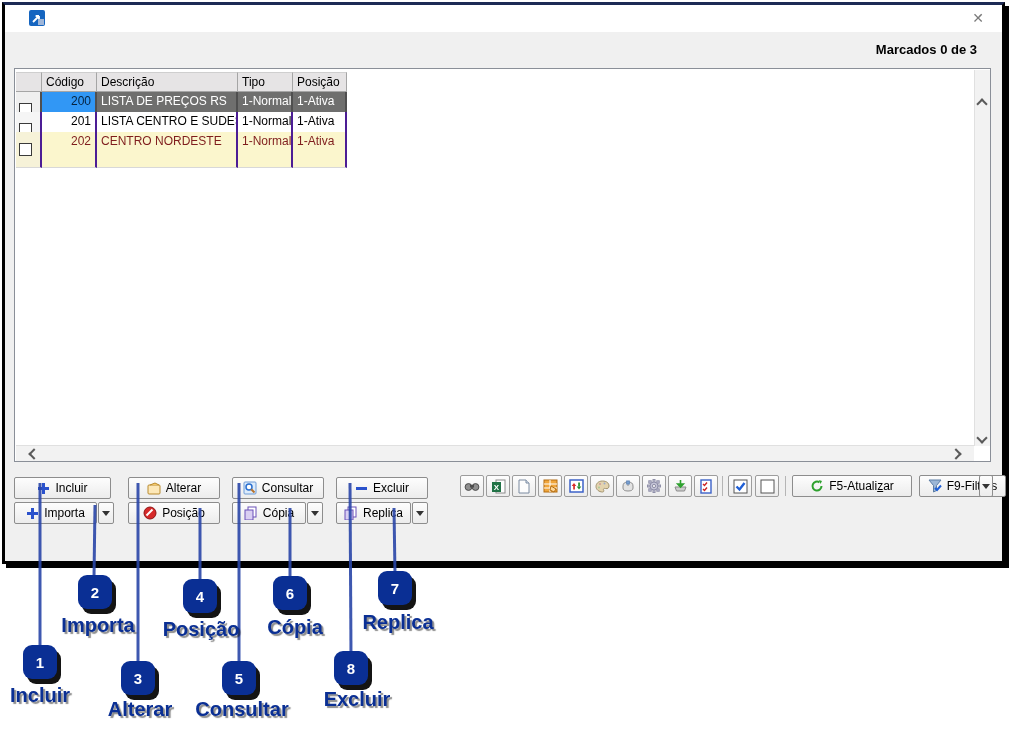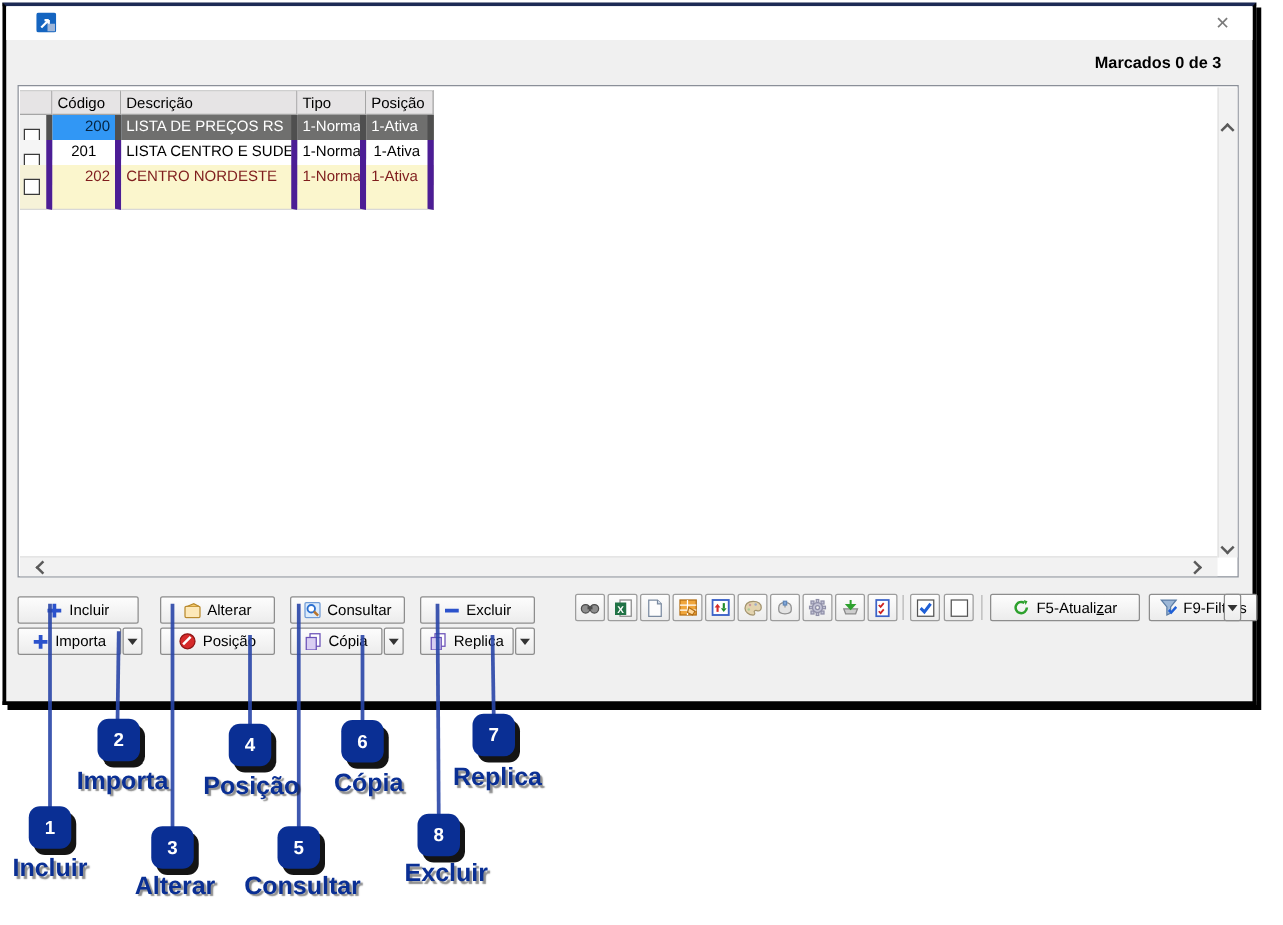--- a/index.html
+++ b/index.html
@@ -21,30 +21,30 @@
   .statusbar-text { position:absolute; right:25px; top:37px; font-size:13px; font-weight:bold; color:#000; }
 
   
   .grid { position:absolute; left:9px; top:63px; width:977px; height:394px;
           background:#fff; border:1px solid #8a8f98; }
   .gh-row { position:absolute; left:1px; top:3px; height:20px; display:flex; }
   .gh-cell { height:20px; background:#e6e4e5; border-right:1px solid #a5a5a5; border-bottom:1px solid #a5a5a5;
              border-top:1px solid #cfcfcf; font-size:12px; color:#000; line-height:19px; padding:0 4px; overflow:hidden; }
   .g-row { position:absolute; left:1px; height:20px; display:flex; }
   .g-cell { height:36px; font-size:12px; line-height:19px; padding:0 4px; overflow:hidden; white-space:nowrap;
-            border-right:5px solid #4c1d95; border-bottom:1px solid #d8d8d8; }
+            border-right:2px solid #4c1d95; border-bottom:1px solid #d8d8d8; }
   .chk-cell { display:flex; align-items:center; justify-content:flex-start; padding-left:3px; background:#f3f3f3; }
   .row-chk { width:13px; height:13px; background:#fff; border:1px solid #3a3a3a; }
   .num { text-align:right; }
   .r-sel .g-cell { background:#6f6f6e; color:#fff; border-right-color:#4f4f4f; }
   .r-sel .chk-cell { background:#efefef; }
   .r-sel .c-cod { background:#3197f5; color:#06233f; }
   .r-yellow .g-cell { background:#fbf6cd; color:#7f1d1d; }
   .r-yellow .chk-cell { background:#f6f2d8; }
-  .r-plain .g-cell { background:#fff; color:#000;text-align:center; }
+  .r-plain .g-cell { background:#fff; color:#000; }
   .r-plain .chk-cell { background:#f5f5f5; }
 
   
   .chev { position:absolute; width:8px; height:8px; border:solid #5a5a5a; border-width:2px 2px 0 0; }
   .chev-up    { transform:rotate(-45deg); }
   .chev-down  { transform:rotate(135deg); }
   .chev-left  { transform:rotate(-135deg); }
   .chev-right { transform:rotate(45deg); }
   .vscroll { position:absolute; right:0; top:1px; width:16px; height:376px; background:#f2f2f2; border-left:1px solid #e0e0e0; }
   .hscroll { position:absolute; left:1px; bottom:0; width:958px; height:16px; background:#f2f2f2; border-top:1px solid #e0e0e0; }

